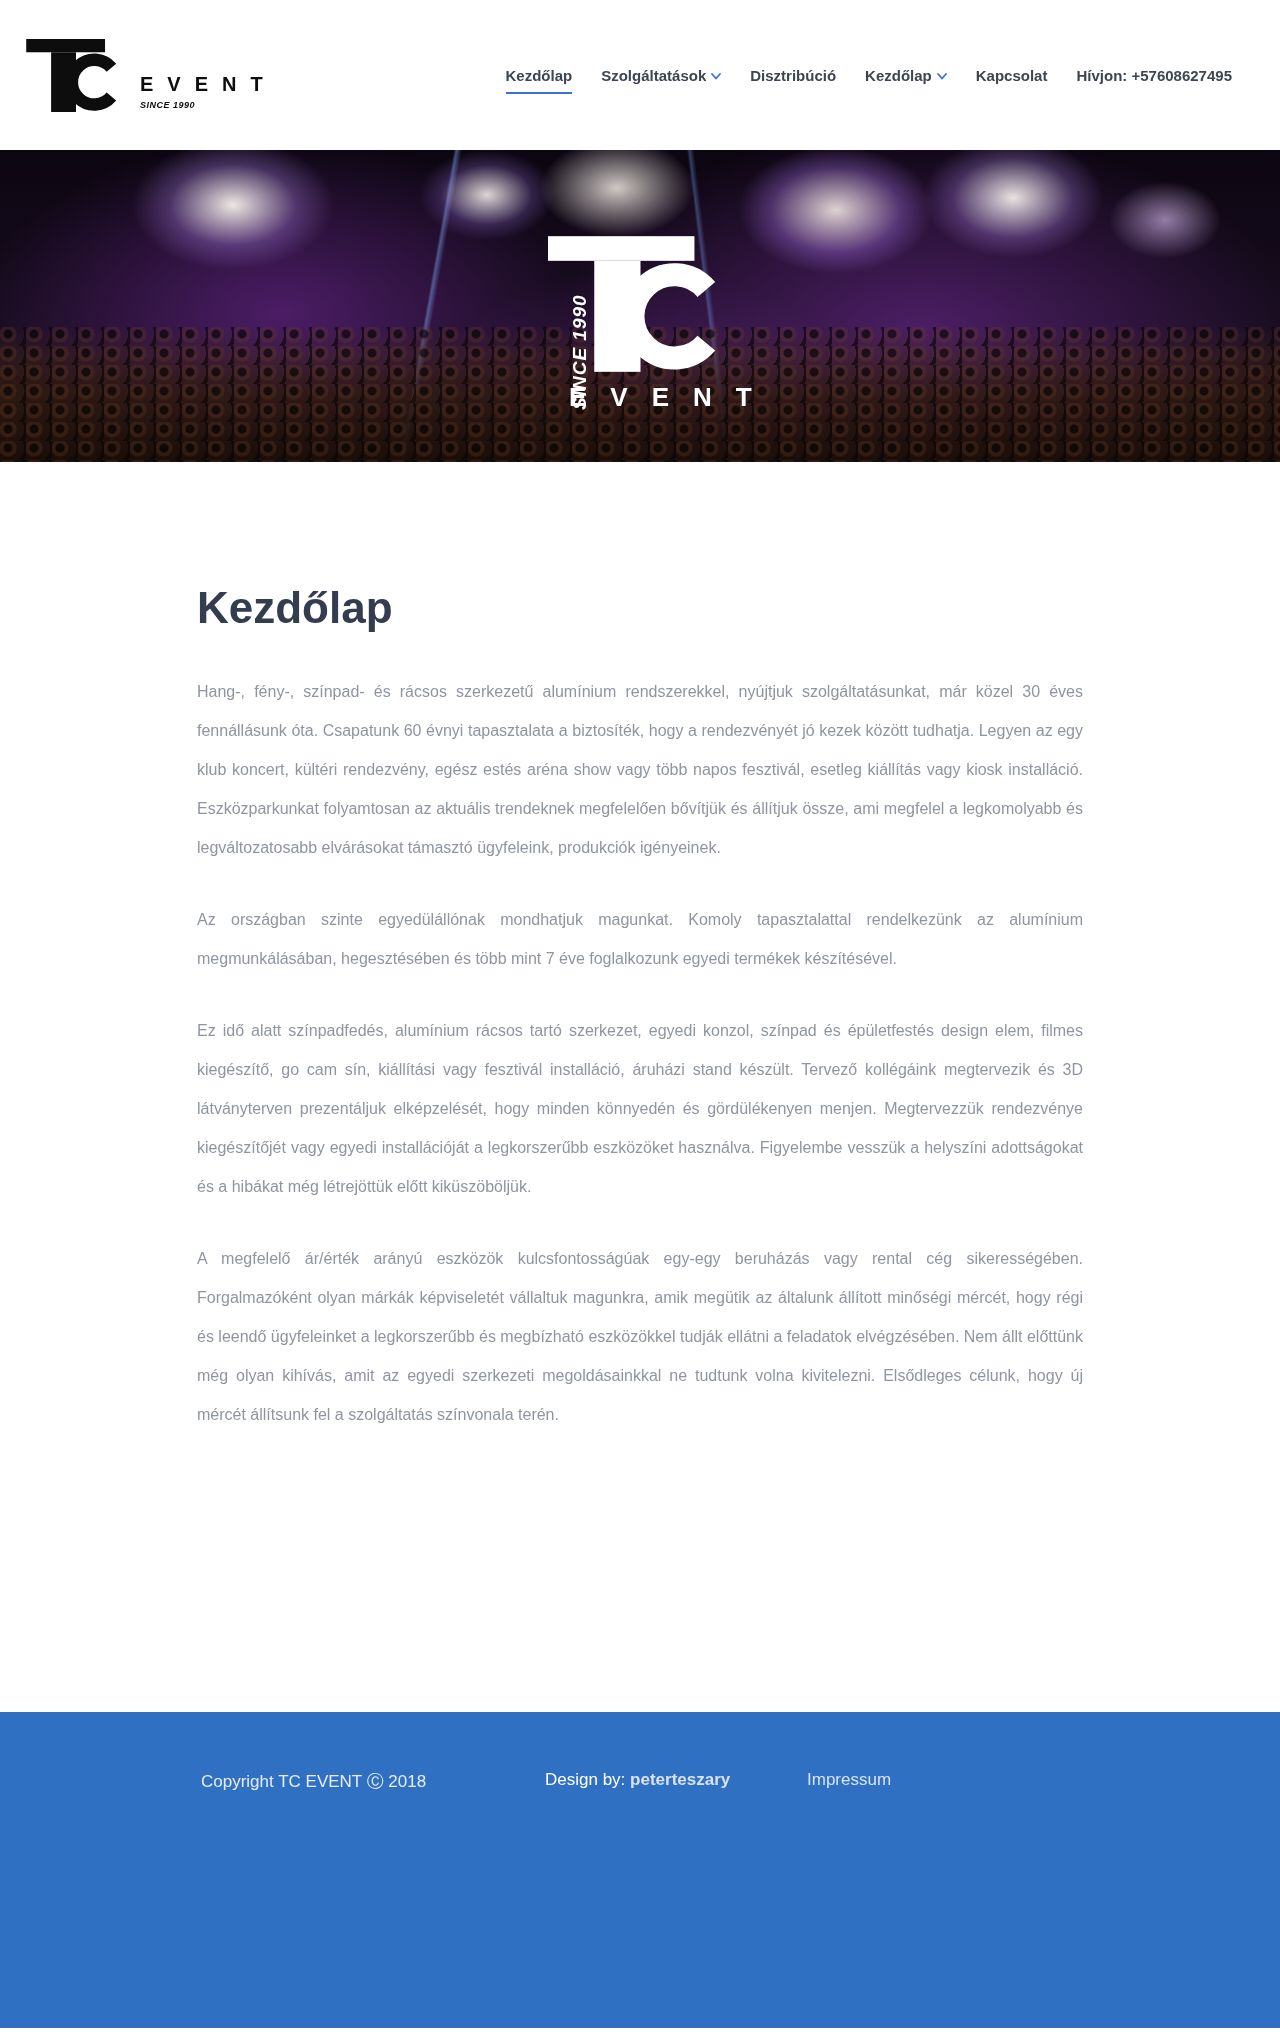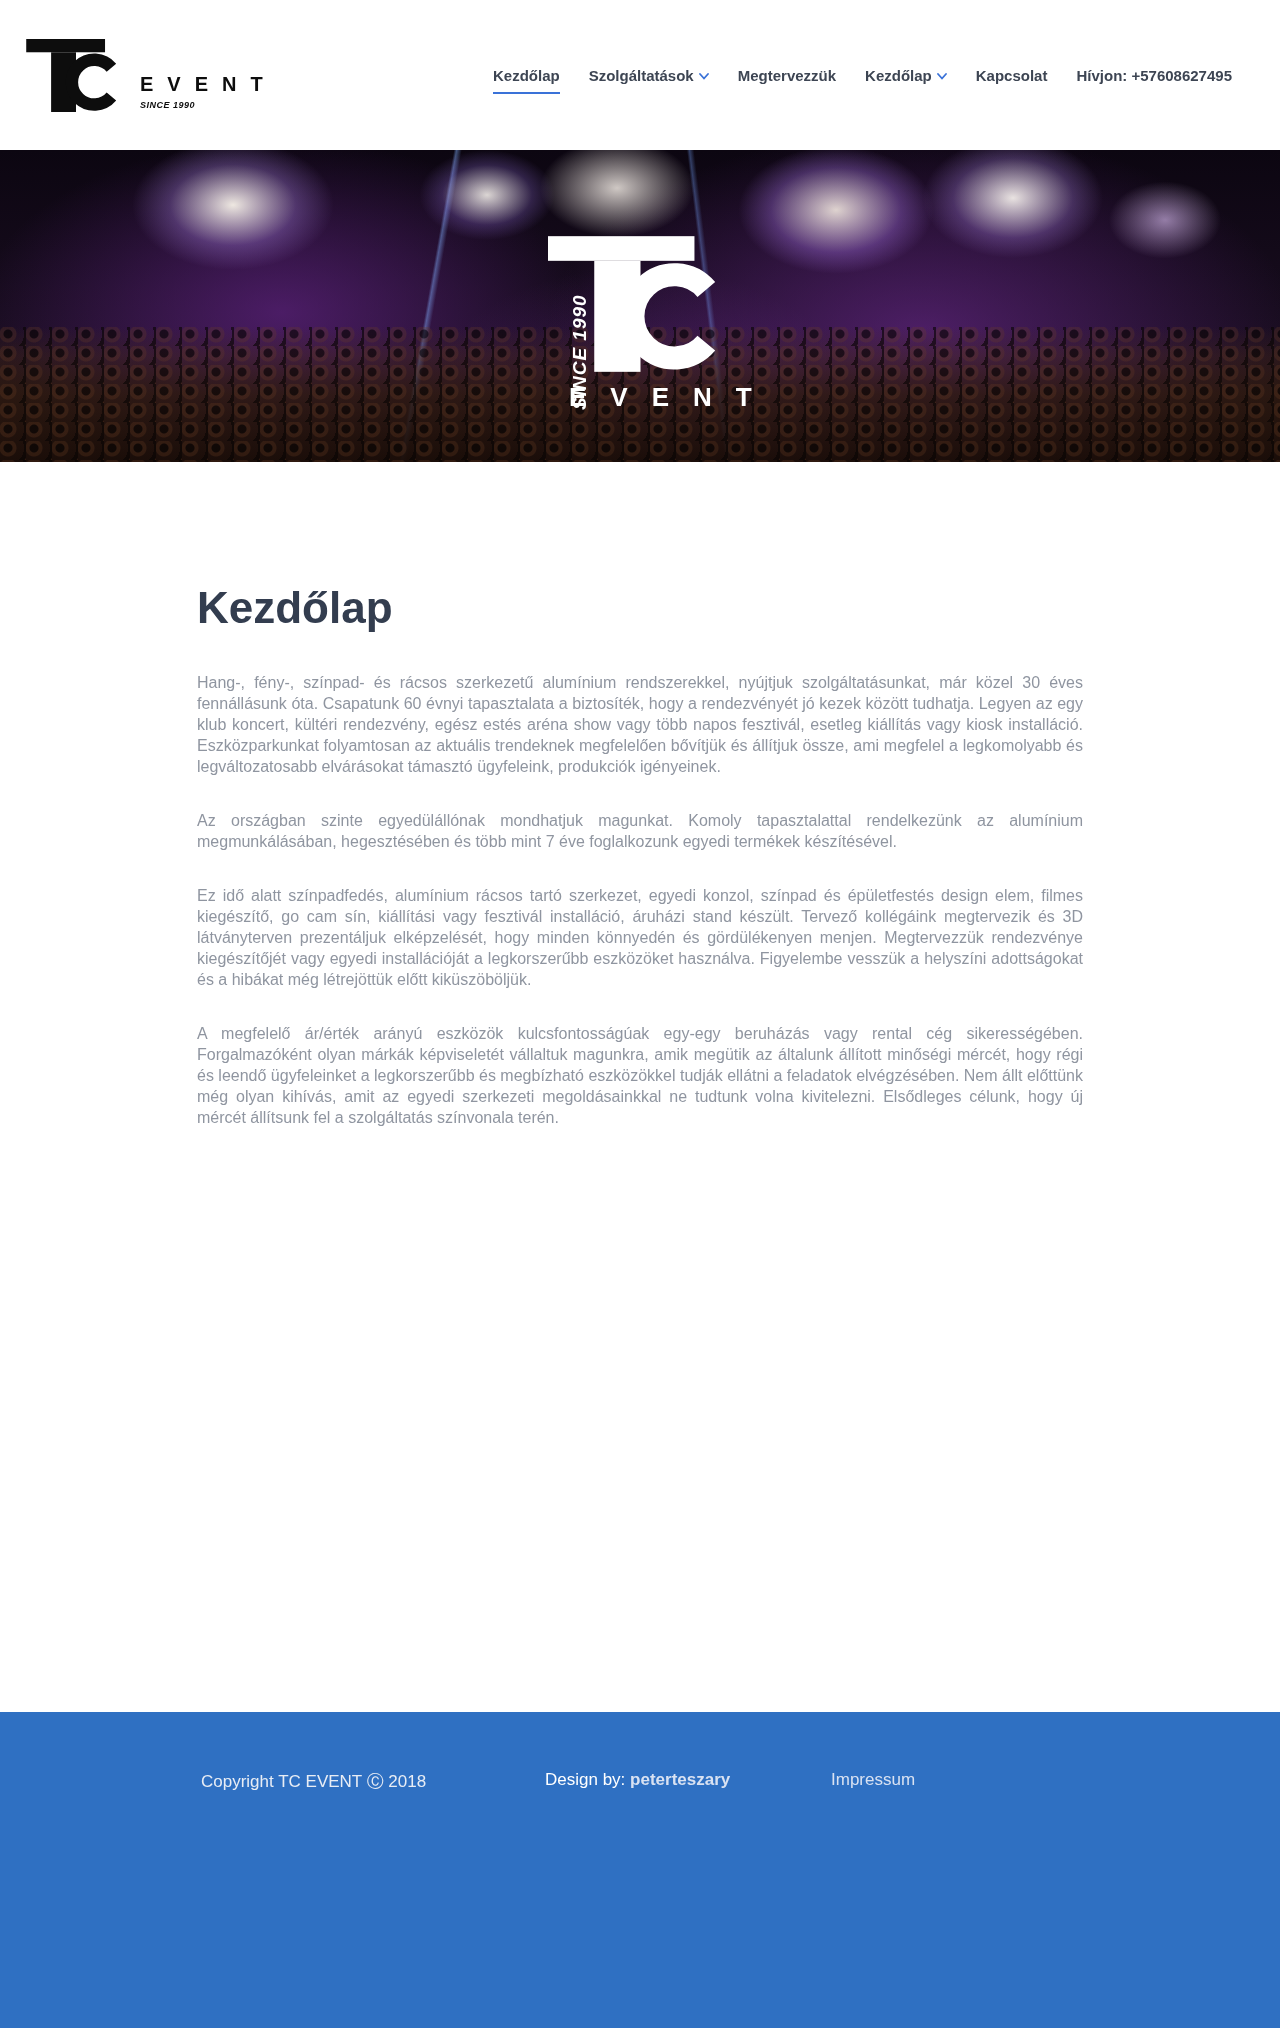--- a/index.html
+++ b/index.html
@@ -49,32 +49,32 @@
                 transform:rotate(180deg); font-size:19px; font-style:italic; font-weight:bold;
                 color:#fff; letter-spacing:1px; white-space:nowrap; }
   .hero-word { display:block; margin-top:10px; font-size:26px; font-weight:bold; color:#fff;
                letter-spacing:24px; padding-left:24px; white-space:nowrap; }
 
   
   main { flex:1 1 auto; }
   .container { width:886px; margin:0 auto; }
   .content { padding-top:122px; padding-bottom:60px; }
   .page-title { font-size:44px; line-height:48px; font-weight:bold; color:#333d4f; margin-bottom:40px; }
-  .content p { font-size:16px; line-height:21px; color:#8f95a0; text-align:justify; margin-bottom:33px; }
+  .content p { font-size:16px; line-height:39px; color:#8f95a0; text-align:justify; margin-bottom:33px; }
   .content p:last-child { margin-bottom:0; }
 
   
   .site-footer { flex:0 0 auto; height:316px; background:#2f70c2; margin-bottom:9px; }
   .footer-inner { position:relative; width:886px; margin:0 auto; padding-top:58px; height:100%;
                   font-size:17px; color:#e8edf5; }
   .footer-col { position:absolute; top:58px; white-space:nowrap; }
   .col-copyright { left:4px; }
   .col-design { left:348px; color:#ffffff; }
   .col-design a { color:#d9e2f2; text-decoration:none;font-weight:bold; }
-  .col-impressum { left:634px; }
+  .col-impressum { left:610px; }
   .col-impressum a { color:#d9e2f2; text-decoration:none; }
 </style>
 </head>
 <body>
 
 <div class="page">
 
   <header class="site-header">
     <a class="brand" href="#">
       <svg width="100" height="73" viewBox="0 0 120 88" aria-hidden="true">
@@ -92,21 +92,21 @@
       <a href="#" class="active">
           <span>Kezdőlap</span>
         </a>
       <a href="#">
           <span>Szolgáltatások</span>
         <svg class="chev" viewBox="0 0 10 7">
             <polyline points="1,1 5,5.5 9,1" fill="none" stroke="#3a72d8" stroke-width="1.8" stroke-linecap="round"></polyline>
           </svg>
       </a>
       <a href="#">
-          <span>Megtervezzük</span>
+          <span>Disztribúció</span>
         </a>
       <a href="#">
           <span>Kezdőlap</span>
         <svg class="chev" viewBox="0 0 10 7">
             <polyline points="1,1 5,5.5 9,1" fill="none" stroke="#3a72d8" stroke-width="1.8" stroke-linecap="round"></polyline>
           </svg>
       </a>
       <a href="#">
           <span>Kapcsolat</span>
         </a>

